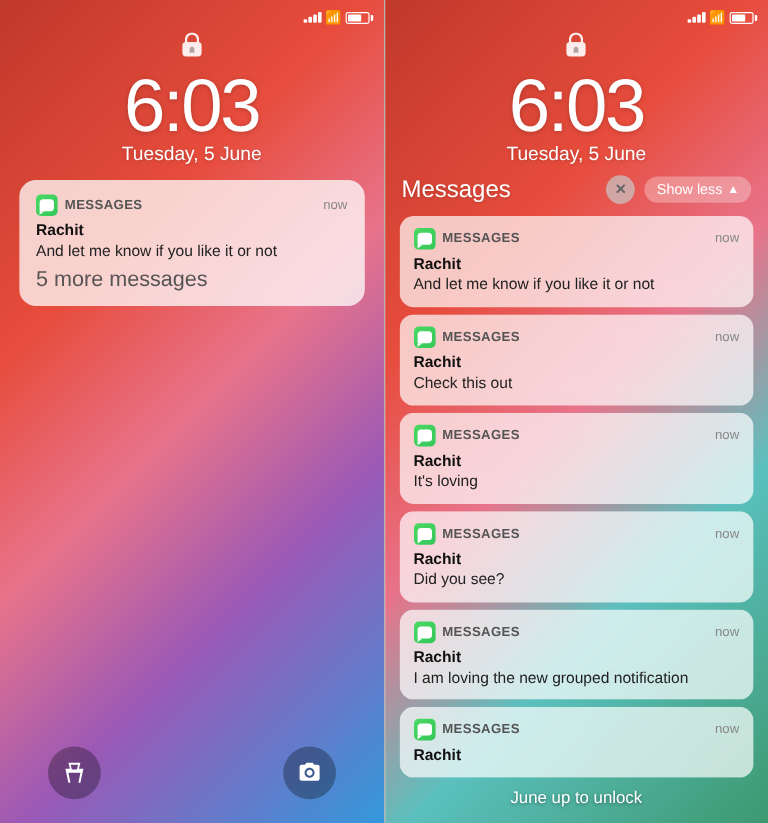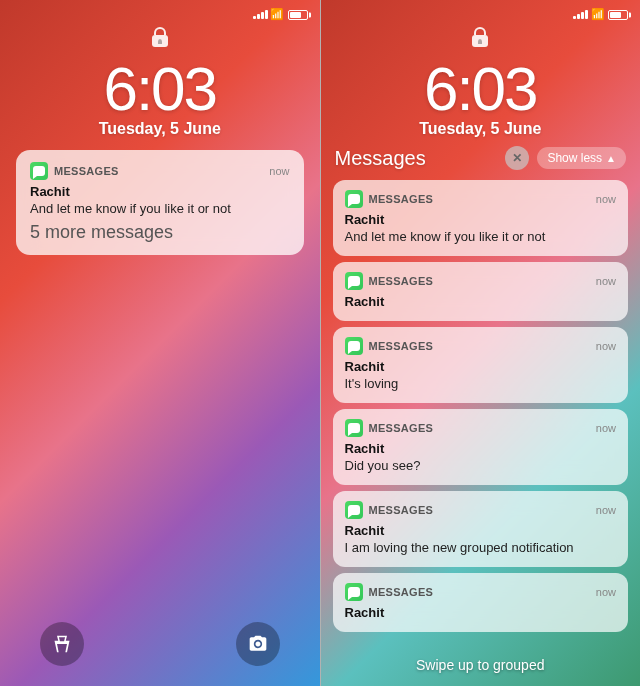--- a/index.html
+++ b/index.html
@@ -82,21 +82,21 @@
       font-size: 62px;
       font-weight: 300;
       letter-spacing: -2px;
       margin-top: 4px;
       text-shadow: 0 1px 4px rgba(0,0,0,0.2);
     }
 
     .date-display {
       color: white;
       font-size: 16px;
-      font-weight: 700;
+      font-weight: 400;
       margin-top: -4px;
       text-shadow: 0 1px 3px rgba(0,0,0,0.2);
     }
 
     
     .notifications-area {
       width: 100%;
       padding: 12px 16px;
       display: flex;
       flex-direction: column;
@@ -459,20 +459,21 @@
       <div class="notification-header">
         <div class="notification-app-info">
           <div class="messages-icon">
             <div class="messages-icon-inner"></div>
           </div>
           <span class="app-name">MESSAGES</span>
         </div>
         <span class="notification-time">now</span>
       </div>
       <div class="notification-title">Rachit</div>
+      <div class="notification-body">Check this out</div>
     </div>
 
     <div class="notification-card-expanded">
       <div class="notification-header">
         <div class="notification-app-info">
           <div class="messages-icon">
             <div class="messages-icon-inner"></div>
           </div>
           <span class="app-name">MESSAGES</span>
         </div>
@@ -519,16 +520,16 @@
           <span class="app-name">MESSAGES</span>
         </div>
         <span class="notification-time">now</span>
       </div>
       <div class="notification-title">Rachit</div>
     </div>
 
   </div>
 
   <div style="width:100%; text-align:center; padding: 6px 0 12px; margin-top:auto;">
-    <span style="color:white; font-size:14px; font-weight:500; text-shadow: 0 1px 3px rgba(0,0,0,0.4);">Swipe up to grouped</span>
+    <span style="color:white; font-size:14px; font-weight:500; text-shadow: 0 1px 3px rgba(0,0,0,0.4);">June up to unlock</span>
   </div>
 
 </div>
 
 </body></html>

